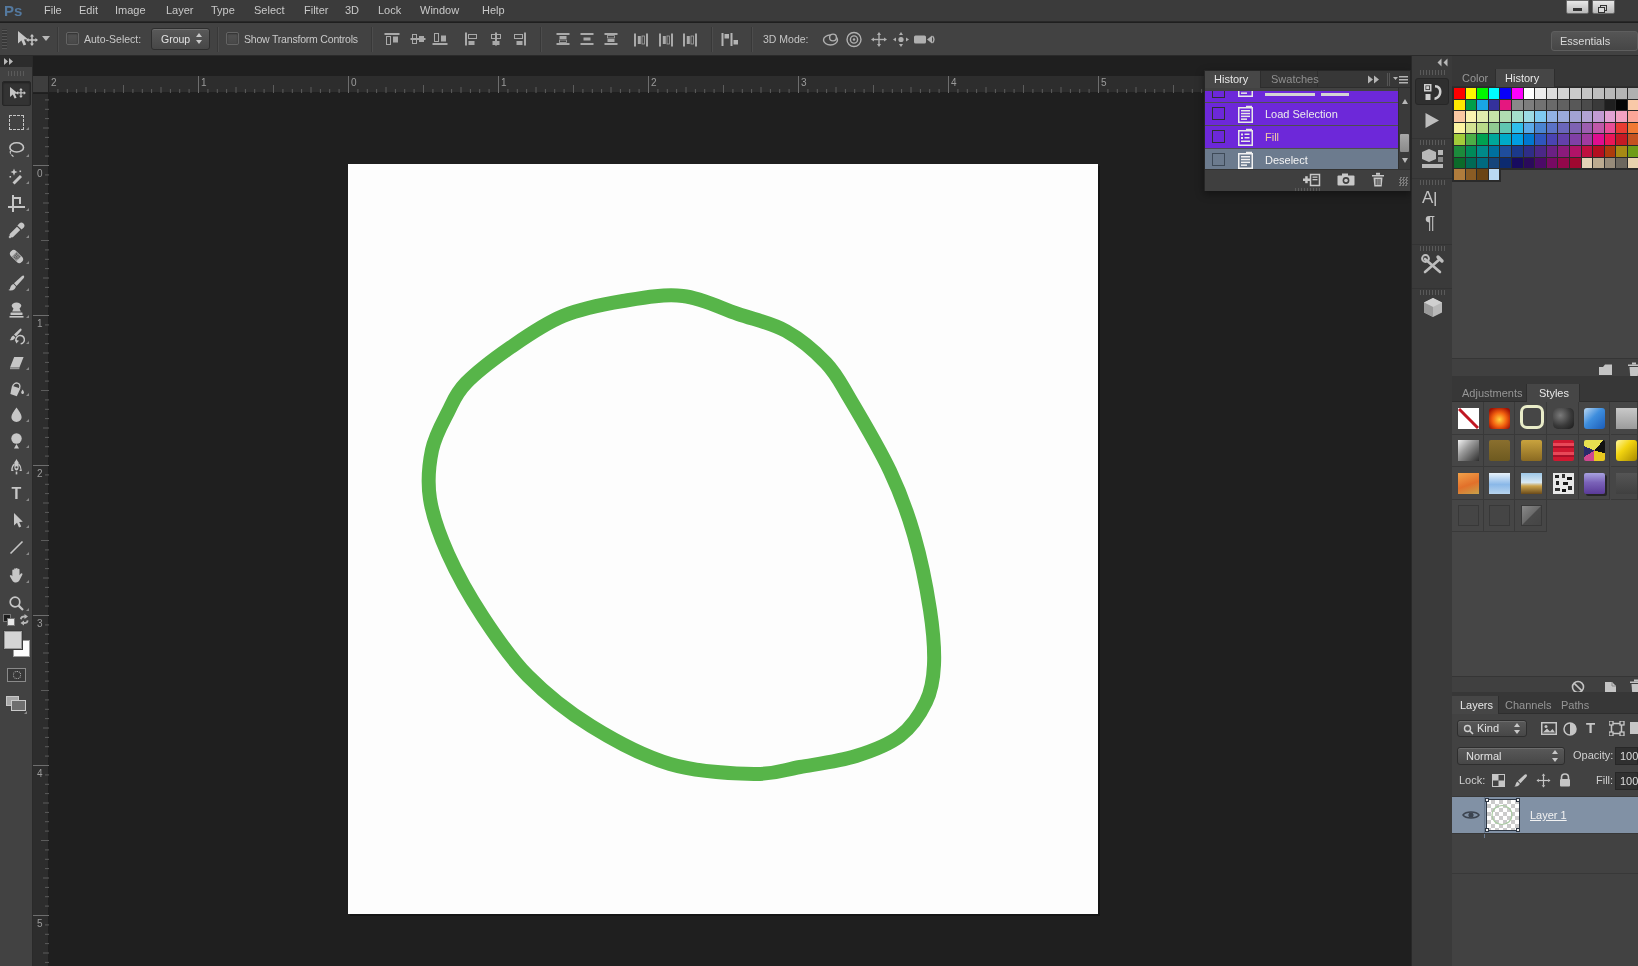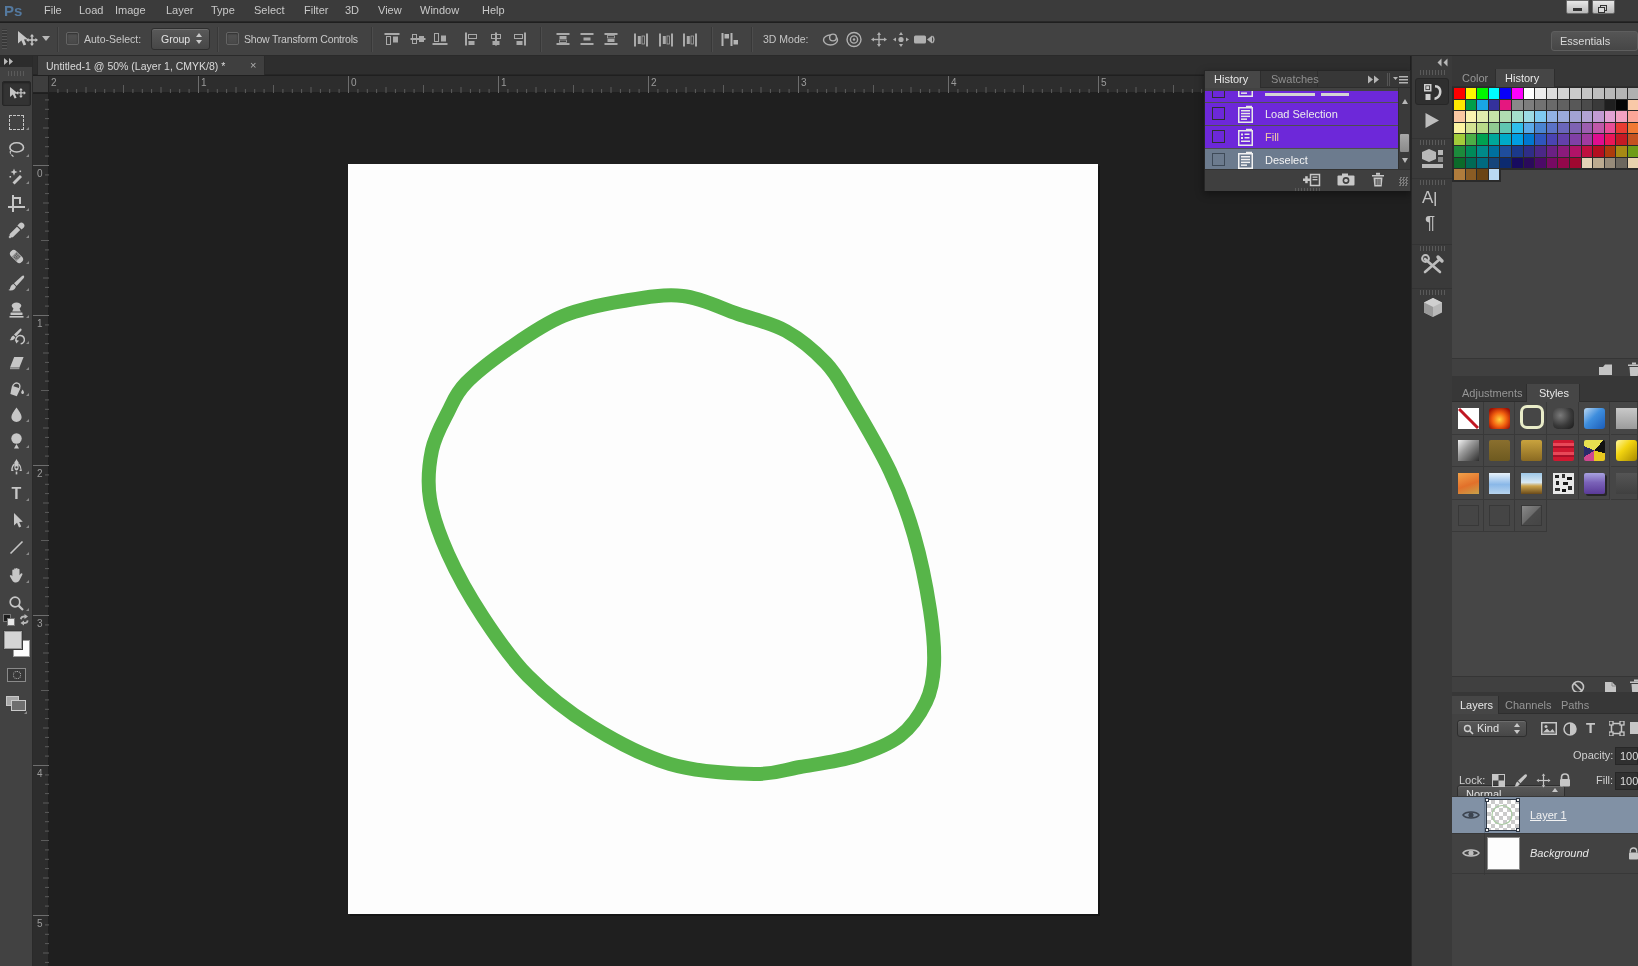--- a/index.html
+++ b/index.html
@@ -7,28 +7,28 @@
 .txt{color:#c9c9c9;font-size:11px;white-space:nowrap;}
 .grip{background:repeating-linear-gradient(90deg,#5a5a5a 0 1px,transparent 1px 3px);height:5px;}
 .vline{width:1px;background:#333;}
 .chk{width:13px;height:13px;background:linear-gradient(180deg,#525252,#484848);border:1px solid #646464;border-radius:2px;box-shadow:inset 0 1px 2px rgba(0,0,0,0.45);}
 .ddown{background:linear-gradient(180deg,#595959,#474747);border:1px solid #2e2e2e;border-radius:3px;box-shadow:inset 0 1px 0 rgba(255,255,255,0.12);}
 </style></head><body>
 <div class="ab" style="left:0;top:0;width:1638px;height:854px;background:#1f1f1f;">
 <div class="ab" style="left:0;top:0;width:1638px;height:22px;background:#3b3b3b;border-bottom:1px solid #282828;">
 <div class="ab" style="left:4px;top:2px;font-weight:bold;font-size:15px;color:#54799f;">Ps</div>
 <div class="ab txt" style="left:44px;top:4px;">File</div>
-<div class="ab txt" style="left:79px;top:4px;">Load</div>
+<div class="ab txt" style="left:79px;top:4px;">Edit</div>
 <div class="ab txt" style="left:115px;top:4px;">Image</div>
 <div class="ab txt" style="left:166px;top:4px;">Layer</div>
 <div class="ab txt" style="left:211px;top:4px;">Type</div>
 <div class="ab txt" style="left:254px;top:4px;">Select</div>
 <div class="ab txt" style="left:304px;top:4px;">Filter</div>
 <div class="ab txt" style="left:345px;top:4px;">3D</div>
-<div class="ab txt" style="left:378px;top:4px;">View</div>
+<div class="ab txt" style="left:378px;top:4px;">Lock</div>
 <div class="ab txt" style="left:420px;top:4px;">Window</div>
 <div class="ab txt" style="left:482px;top:4px;">Help</div>
 <div class="ab" style="left:1566px;top:0;width:23px;height:14px;background:linear-gradient(180deg,#e8e8e8,#b8b8b8);border:1px solid #6a6a6a;border-radius:0 0 2px 2px;">
         <div class="ab" style="left:6px;top:7px;width:9px;height:3px;background:#333;"></div>
       </div>
 <div class="ab" style="left:1592px;top:0;width:23px;height:14px;background:linear-gradient(180deg,#e8e8e8,#b8b8b8);border:1px solid #6a6a6a;border-radius:0 0 2px 2px;">
         <div class="ab" style="left:7px;top:4px;width:7px;height:6px;border:1px solid #333;"></div>
         <div class="ab" style="left:5px;top:6px;width:7px;height:6px;border:1px solid #333;background:#d8d8d8;"></div>
       </div>
 </div>
@@ -320,26 +320,20 @@
           <path d="M10.5 6.5 C10.5 9 8.5 10 6 10 L6 11.5 L2.5 9 L6 6.5 L6 8 C7.7 8 8.7 7.8 8.7 6.3 Z" fill="#b8b8b8"></path>
         </svg></div>
 <div class="ab" style="left:13px;top:584px;width:17px;height:17px;background:#fdfdfd;border:1px solid #9a9a9a;"></div>
 <div class="ab" style="left:4px;top:575px;width:18px;height:18px;background:#d4d4d4;border:1px solid #9a9a9a;box-shadow:0 0 0 1px #3a3a3a;"></div>
 <div class="ab" style="left:7px;top:612px;width:19px;height:14px;background:#383838;border:1px solid #8a8a8a;display:flex;align-items:center;justify-content:center;">
         <div style="width:8px;height:8px;border-radius:50%;border:1.5px dotted #c0c0c0;"></div>
       </div>
 <div class="ab" style="left:6px;top:640px;width:13px;height:10px;background:#a8a8a8;border:1px solid #c8c8c8;"></div>
 <div class="ab" style="left:11px;top:644px;width:15px;height:11px;background:#6e6e6e;border:1px solid #cacaca;"></div>
 <div class="ab" style="left:24px;top:655px;width:0;height:0;border-left:3px solid transparent;border-bottom:3px solid #8a8a8a;"></div>
-</div>
-<div class="ab" style="left:33px;top:56px;width:1377px;height:19px;background:#2e2e2e;border-bottom:1px solid #262626;">
-<div class="ab" style="left:4px;top:0;width:228px;height:19px;background:#3f3f3f;border-right:1px solid #2a2a2a;border-left:1px solid #2a2a2a;">
-        <div class="ab" style="left:8px;top:3.5px;font-size:10.5px;color:#dadada;">Untitled-1 @ 50% (Layer 1, CMYK/8) *</div>
-        <div class="ab" style="left:212px;top:3px;font-size:11px;color:#b0b0b0;">×</div>
-      </div>
 </div>
 <div class="ab" style="left:33px;top:76px;width:1377px;height:17px;background:#2d2d2d;border-bottom:1px solid #1f1f1f;">
       <svg width="1377" height="17" style="position:absolute;left:0;top:0">
         <rect x="5.6" y="13" width="1" height="4" fill="#5c5c5c"></rect>
         <rect x="15.0" y="0" width="1" height="17" fill="#6e6e6e"></rect>
         <rect x="24.4" y="13" width="1" height="4" fill="#5c5c5c"></rect>
         <rect x="33.8" y="13" width="1" height="4" fill="#5c5c5c"></rect>
         <rect x="43.1" y="13" width="1" height="4" fill="#5c5c5c"></rect>
         <rect x="52.5" y="11" width="1" height="6" fill="#5c5c5c"></rect>
         <rect x="61.9" y="13" width="1" height="4" fill="#5c5c5c"></rect>
@@ -1065,21 +1059,21 @@
 <svg class="ab" style="left:157px;top:4px;" width="16" height="15">
             <rect x="2.5" y="2.5" width="10" height="10" fill="none" stroke="#c6c6c6" stroke-width="1.5"></rect>
             <rect x="0" y="0" width="4" height="4" fill="#424242" stroke="#c6c6c6" stroke-width="1.3"></rect>
             <rect x="11" y="0" width="4" height="4" fill="#424242" stroke="#c6c6c6" stroke-width="1.3"></rect>
             <rect x="0" y="11" width="4" height="4" fill="#424242" stroke="#c6c6c6" stroke-width="1.3"></rect>
             <rect x="11" y="11" width="4" height="4" fill="#424242" stroke="#c6c6c6" stroke-width="1.3"></rect>
           </svg>
 <div class="ab" style="left:178px;top:5px;width:8px;height:12px;background:#c6c6c6;"></div>
 </div>
 <div class="ab" style="left:0;top:52px;width:186px;height:19px;">
-<div class="ab ddown" style="left:5px;top:3px;width:108px;height:18px;margin-top:38px;">
+<div class="ab ddown" style="left:5px;top:3px;width:108px;height:18px;">
             <div class="ab" style="left:8px;top:2px;font-size:11px;color:#e2e2e2;">Normal</div>
             <div class="ab" style="left:94px;top:2px;width:0;height:0;border-left:3.5px solid transparent;border-right:3.5px solid transparent;border-bottom:4.5px solid #c8c8c8;"></div>
             <div class="ab" style="left:94px;top:10px;width:0;height:0;border-left:3.5px solid transparent;border-right:3.5px solid transparent;border-top:4.5px solid #c8c8c8;"></div>
           </div>
 <div class="ab" style="left:121px;top:5px;font-size:11px;color:#cfcfcf;">Opacity:</div>
 <div class="ab" style="left:163px;top:3px;width:23px;height:18px;background:#303030;border:1px solid #272727;">
             <div class="ab" style="left:4px;top:2px;font-size:11px;color:#dadada;">100</div>
           </div>
 </div>
 <div class="ab" style="left:0;top:78px;width:186px;height:19px;">
@@ -1119,28 +1113,15 @@
               <ellipse cx="15" cy="15" rx="10" ry="9.5" fill="none" stroke="#a9cba2" stroke-width="1.2"></ellipse>
             </svg>
           </div>
 <div class="ab" style="left:33px;top:1px;width:4px;height:4px;background:#f0f0f0;border:1px solid #2e3744;"></div>
 <div class="ab" style="left:33px;top:31px;width:4px;height:4px;background:#f0f0f0;border:1px solid #2e3744;"></div>
 <div class="ab" style="left:64px;top:1px;width:4px;height:4px;background:#f0f0f0;border:1px solid #2e3744;"></div>
 <div class="ab" style="left:64px;top:31px;width:4px;height:4px;background:#f0f0f0;border:1px solid #2e3744;"></div>
 <div class="ab" style="left:78px;top:12px;font-size:11px;color:#f2f2f2;text-decoration:underline;">Layer 1</div>
 </div>
 <div class="ab" style="left:0;top:141px;width:186px;height:1px;background:#383838;"></div>
-<div class="ab" style="left:0;top:142px;width:186px;height:39px;background:#424242;">
-<svg class="ab" style="left:10px;top:13px;" width="18" height="12">
-            <path d="M1 6 C4 2 14 2 17 6 C14 10 4 10 1 6 Z" fill="none" stroke="#bdbdbd" stroke-width="1.5"></path>
-            <circle cx="9" cy="6" r="2.6" fill="#bdbdbd"></circle>
-          </svg>
-<div class="ab" style="left:32px;top:0;width:1px;height:41px;background:#393939;"></div>
-<div class="ab" style="left:36px;top:4px;width:31px;height:31px;background:#fdfdfd;outline:1px solid #8a8a8a;"></div>
-<div class="ab" style="left:78px;top:13px;font-size:11px;color:#e8e8e8;font-style:italic;">Background</div>
-<svg class="ab" style="left:176px;top:13px;" width="11" height="13">
-            <path d="M2.3 5.5 L2.3 4.2 C2.3 2.2 3.6 1 5.5 1 C7.4 1 8.7 2.2 8.7 4.2 L8.7 5.5" fill="none" stroke="#c6c6c6" stroke-width="1.4"></path>
-            <rect x="1" y="5.5" width="9" height="7" rx="0.8" fill="#c6c6c6"></rect>
-          </svg>
-</div>
 <div class="ab" style="left:0;top:181px;width:186px;height:1px;background:#383838;"></div>
 </div>
 </div>
 </div>
 </body></html>

